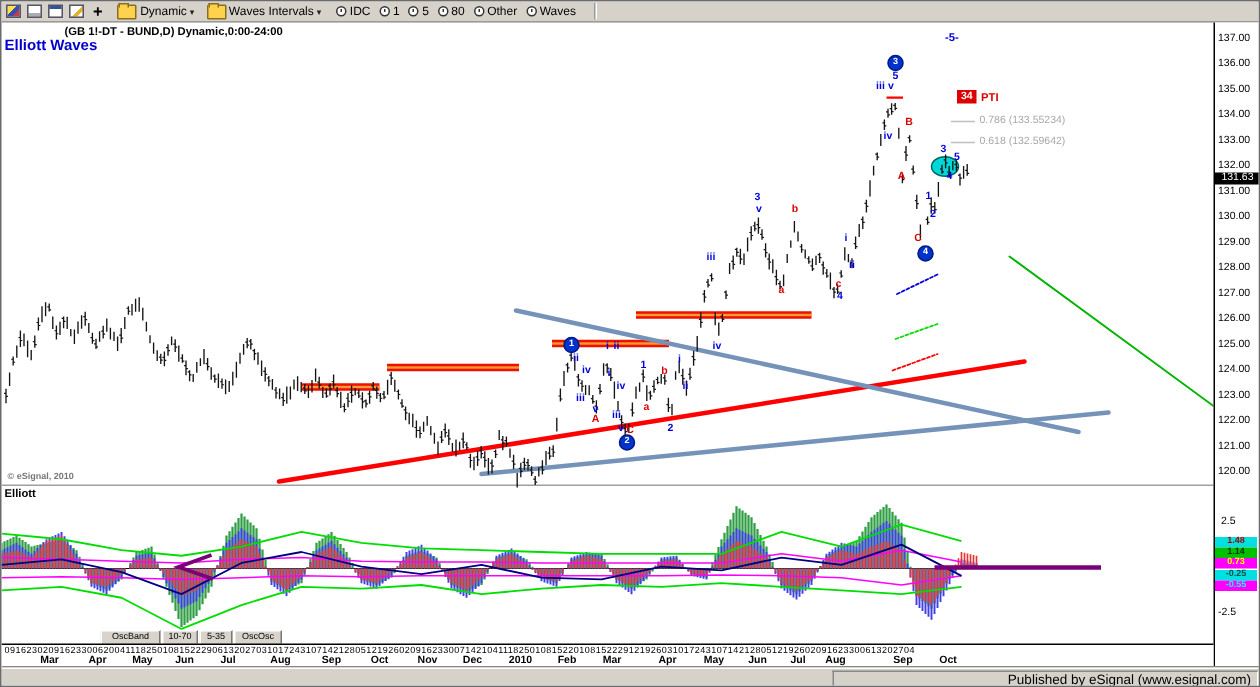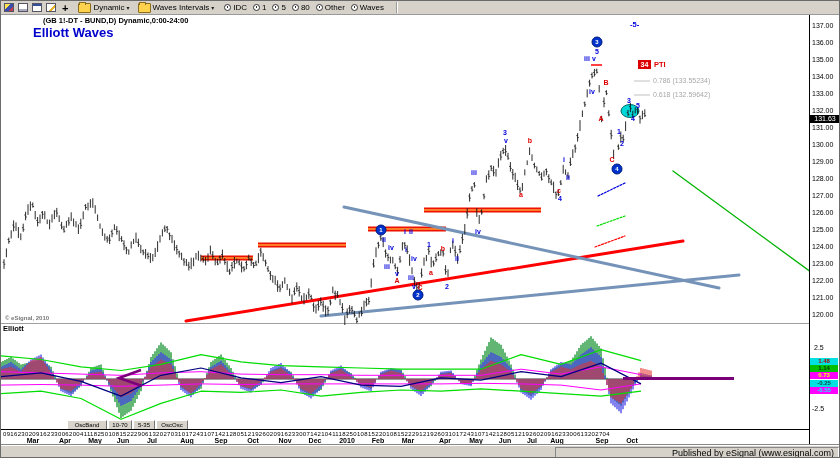--- a/index.html
+++ b/index.html
@@ -21,21 +21,21 @@
              background:#ffd24d;border:1px solid #8a6d1f;border-bottom:none;}
   .tb-item{display:flex;align-items:center;gap:2px;}
   .tb-arrow{font-size:6px;color:#222;}
   .tb-clock{width:7px;height:7px;border-radius:50%;border:1px solid #333;background:#fff;
             box-sizing:border-box;flex:none;margin-left:6px;position:relative;}
   .tb-clock:after{content:"";position:absolute;left:2px;top:1px;width:1px;height:2px;background:#333;}
   .tb-sep{width:1px;height:11px;background:#9a9a9a;border-right:1px solid #fff;margin-left:8px;}
   
   .abs{position:absolute;line-height:1;}
   .sym-title{left:2px;top:16px;font-size:7.5px;font-weight:bold;color:#000;margin-left:40px;}
-  .study-title{left:2px;top:25px;font-size:13px;font-weight:bold;color:#0000cc;margin-left:30px;}
+  .study-title{left:2px;top:25px;font-size:10px;font-weight:bold;color:#0000cc;}
   .watermark{left:4px;top:314px;font-size:6px;font-weight:bold;color:#777;}
   .osc-title{left:2px;top:324px;font-size:7.5px;font-weight:bold;color:#000;}
   .fib-label{font-size:7px;color:#a8a8a8;}
   .pti-box{left:637px;top:59px;width:13px;height:9px;background:#dd0000;color:#fff;
            font-size:7px;font-weight:bold;text-align:center;line-height:9px;}
   .pti-text{left:653px;top:60px;font-size:7.5px;font-weight:bold;color:#dd0000;}
   .wave-target{left:629px;top:20px;font-size:7.5px;font-weight:bold;color:#0000dd;}
   .wave{position:absolute;font-size:7px;font-weight:bold;transform:translate(-50%,-50%);line-height:1;}
   .wave.blue{color:#0000dd;} .wave.red{color:#dd0000;}
   .wave.circ{width:9px;height:9px;background:#0033cc;color:#fff;border:1px solid #001a80;

